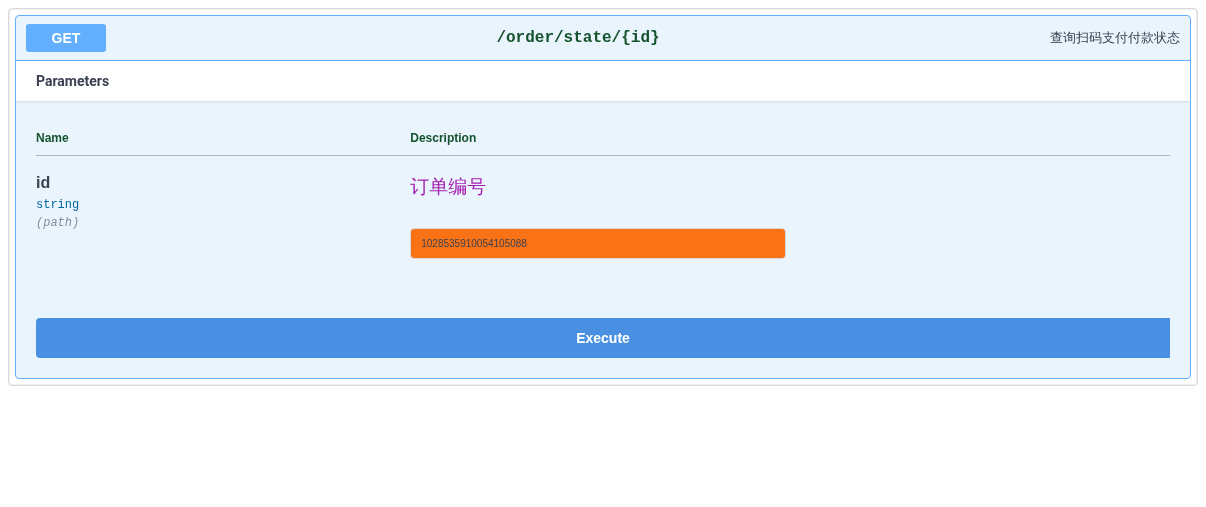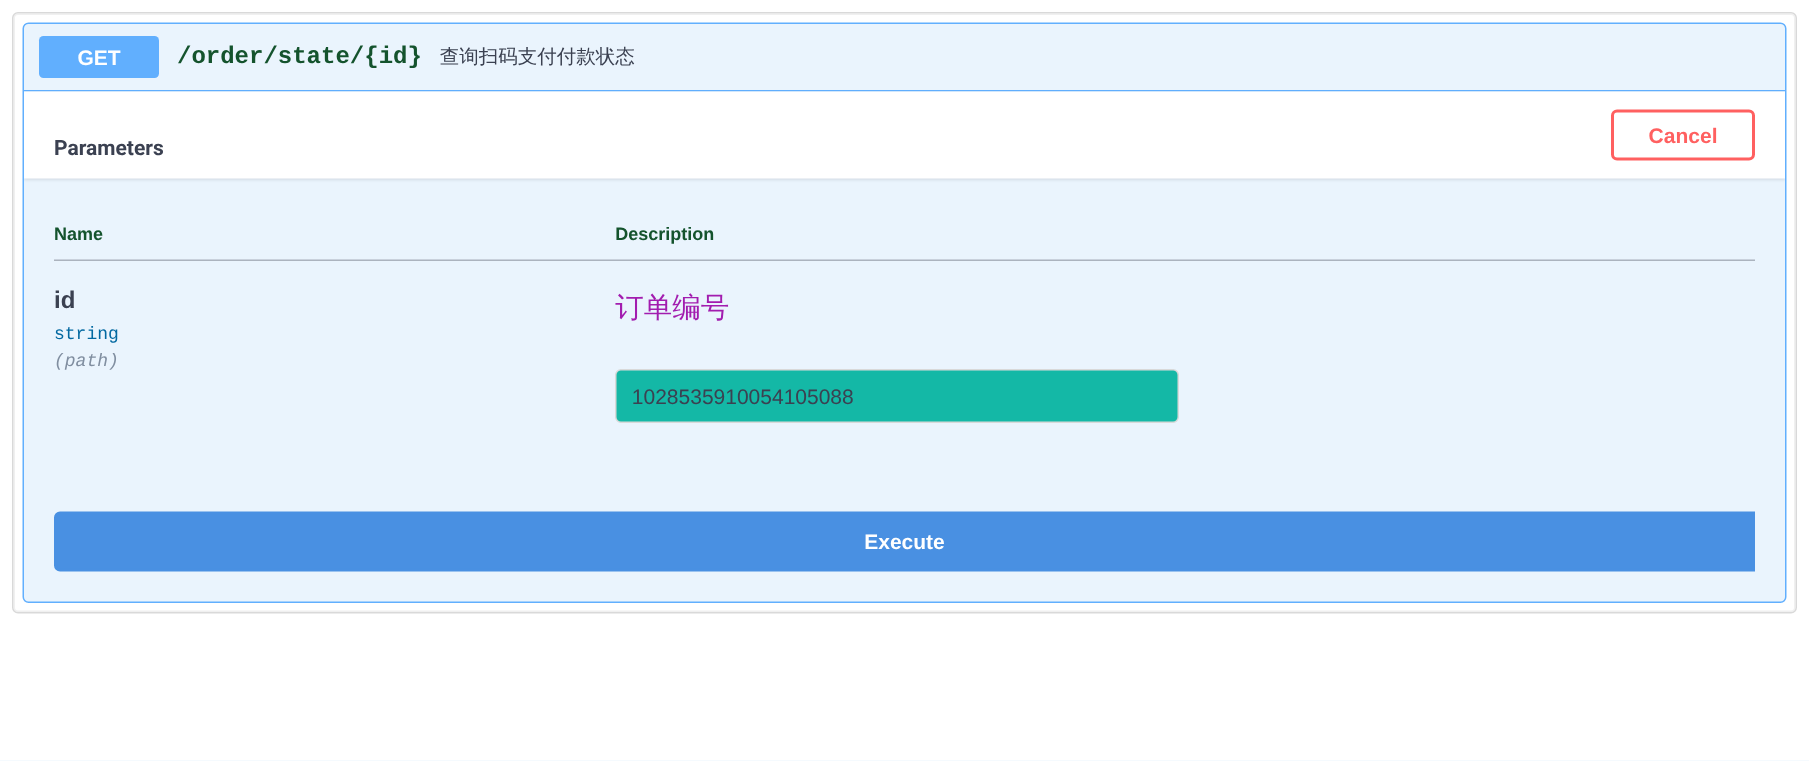--- a/index.html
+++ b/index.html
@@ -21,20 +21,21 @@
       background: #eaf4fd;
       overflow: hidden;
     }
     .opblock-summary {
       display: flex;
       align-items: center;
       padding: 8px 10px;
       gap: 12px;
       border-bottom: 1px solid #61affe;
       cursor: pointer;
+      justify-content: space-between;
     }
     .method-badge {
       background: #61affe;
       color: #fff;
       font-weight: 700;
       font-size: 14px;
       padding: 6px 0;
       border-radius: 3px;
       min-width: 80px;
       text-align: center;
@@ -122,23 +123,23 @@
     .param-desc {
       font-size: 19px;
       color: #a21caf;
       margin-bottom: 28px;
     }
     .param-input {
       width: 376px;
       padding: 9px 10px;
       border: 1px solid #d9d9d9;
       border-radius: 4px;
-      font-size: 14px;
-      color: #3b4151;
-      background: #14b8a6;
+      font-size: 10px;
+      color: #3b4151;
+      background: #f97316;
     }
     .execute-wrapper {
       display: flex;
       padding: 20px;
       padding-top: 35px;
       gap: 0;
     }
     .btn {
       flex: 1;
       padding: 10px 0;
@@ -171,21 +172,20 @@
 
     <div class="opblock-summary">
       <span class="method-badge">GET</span>
       <span class="path">/order/state/{id}</span>
       <span class="summary-desc">查询扫码支付付款状态</span>
     </div>
 
 
     <div class="parameters-header">
       <span class="parameters-title">Parameters</span>
-      <button class="cancel-btn">Cancel</button>
     </div>
 
     <table class="params-table">
       <thead>
         <tr>
           <th>Name</th>
           <th>Description</th>
         </tr>
       </thead>
       <tbody>

